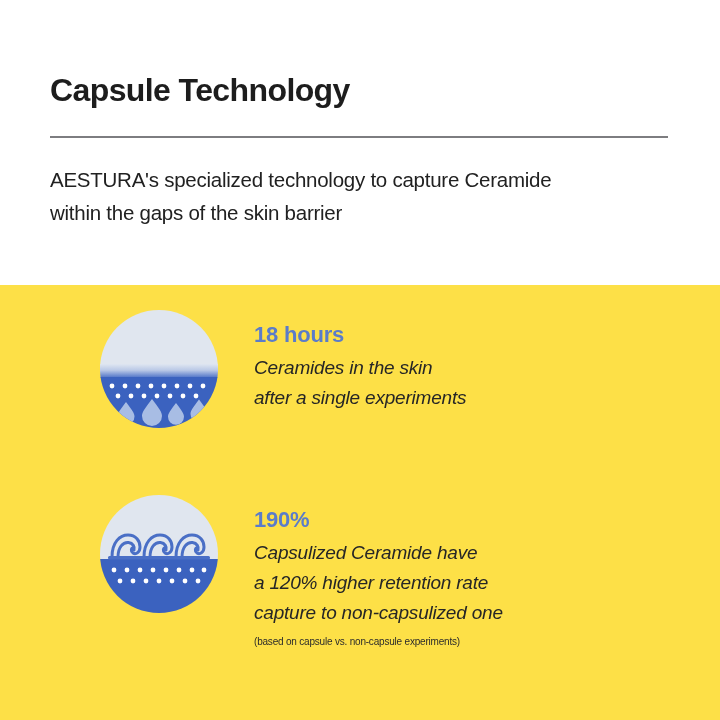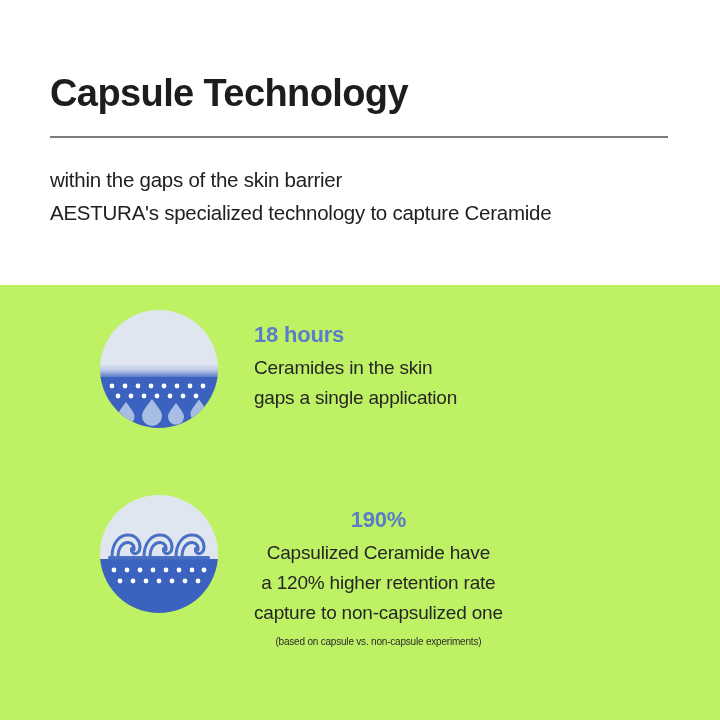--- a/index.html
+++ b/index.html
@@ -32,21 +32,21 @@
     height: 285px;
     background: #ffffff;
     box-sizing: border-box;
   }
 
   .header-title {
     position: absolute;
     left: 50px;
     top: 72px;
     margin: 0;
-    font-size: 38px;
+    font-size: 32px;
     font-weight: bold;
     letter-spacing: -0.6px;
     color: #1d1d1d;
     line-height: 1.15;
     white-space: nowrap;
   }
 
   .header-rule {
     position: absolute;
     left: 50px;
@@ -70,30 +70,30 @@
   }
   .header-subtitle .line { display: block; white-space: nowrap; }
 
   
   .body-section {
     position: absolute;
     left: 0;
     top: 285px;
     width: 720px;
     height: 435px;
-    background: #bef264;
+    background: #fde047;
   }
 
   .fact-block {
     position: absolute;
     display: flex;
     align-items: flex-start;
   }
   .fact-block.block-1 { left: 100px; top: 25px; }
-  .fact-block.block-2 { left: 100px; top: 210px; text-align: center; }
+  .fact-block.block-2 { left: 100px; top: 210px; }
 
   .fact-icon-wrap {
     flex: 0 0 auto;
     width: 118px;
     margin-right: 36px;
   }
 
   .fact-icon {
     display: block;
     width: 118px;
@@ -111,20 +111,21 @@
     line-height: 1.2;
   }
 
   .fact-desc {
     margin: 0;
     font-size: 19px;
     font-weight: normal;
     color: #262626;
     line-height: 1.58;
     letter-spacing: -0.2px;
+    font-style: italic;
   }
   .fact-desc .line { display: block; white-space: nowrap; }
 
   .fact-note {
     margin: 7px 0 0 0;
     font-size: 10px;
     font-weight: normal;
     color: #2b2b2b;
     letter-spacing: -0.2px;
     line-height: 1.35;
@@ -136,22 +137,22 @@
 
 <div class="page">
 
   <div class="header">
 
     <h1 class="header-title">Capsule Technology</h1>
 
     <div class="header-rule"></div>
 
     <p class="header-subtitle">
+      <span class="line">AESTURA's specialized technology to capture Ceramide</span>
       <span class="line">within the gaps of the skin barrier</span>
-      <span class="line">AESTURA's specialized technology to capture Ceramide</span>
     </p>
   </div>
 
   <div class="body-section">
 
     <div class="fact-block block-1">
 
       <div class="fact-icon-wrap">
         <svg class="fact-icon" viewBox="0 0 118 118">
           <defs>
@@ -200,21 +201,21 @@
               <path d="M99 89.5 C105 97.5 107.5 100.5 107.5 104 A8.5 8.5 0 0 1 90.5 104 C90.5 100.5 93 97.5 99 89.5 Z"></path>
             </g>
           </g>
         </svg>
       </div>
 
       <div class="fact-text">
         <p class="fact-heading">18 hours</p>
         <p class="fact-desc">
           <span class="line">Ceramides in the skin</span>
-          <span class="line">gaps a single application</span>
+          <span class="line">after a single experiments</span>
         </p>
       </div>
     </div>
 
     <div class="fact-block block-2">
 
       <div class="fact-icon-wrap">
         <svg class="fact-icon" viewBox="0 0 118 118">
           <defs>
             <clipPath id="clipCircle2">

